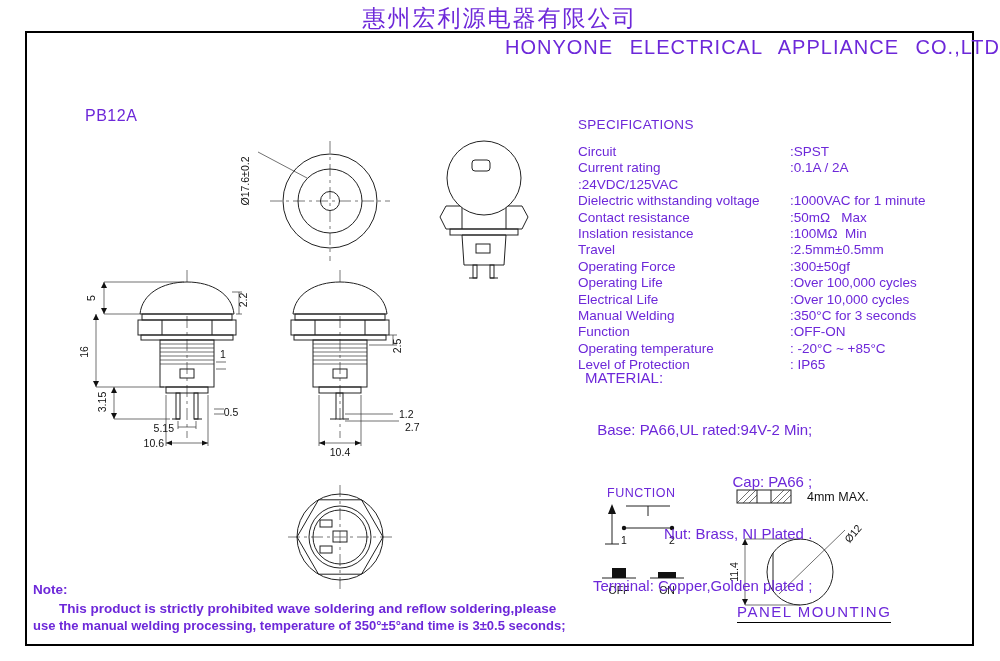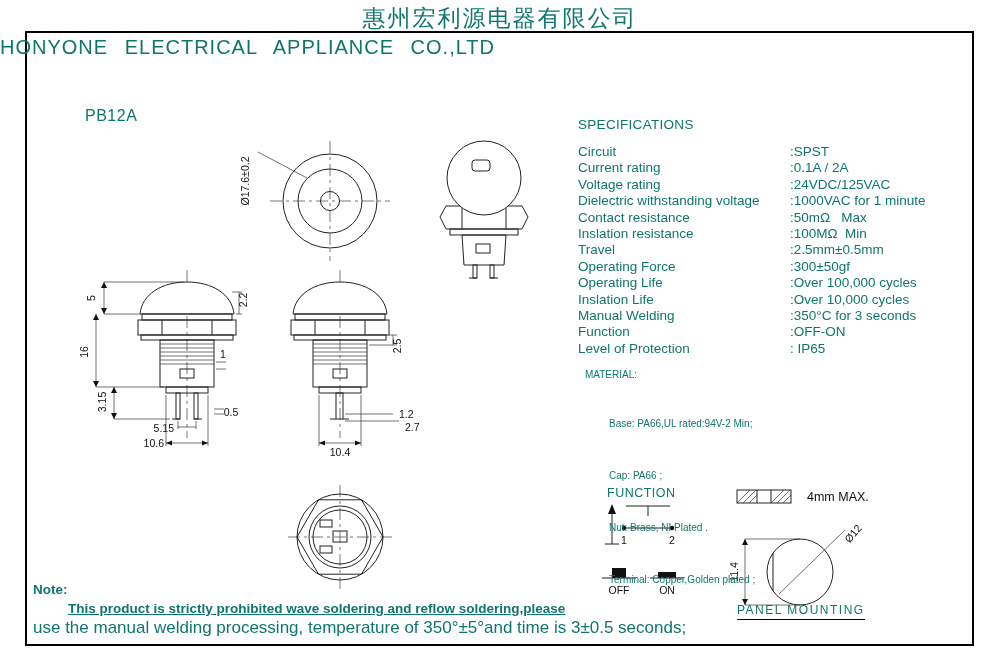--- a/index.html
+++ b/index.html
@@ -1,36 +1,36 @@
 <!DOCTYPE html>
 <html><head>
 <meta charset="utf-8">
 <style>
   html,body{margin:0;padding:0;background:#fff;}
-  .page{position:relative;width:1000px;height:661px;background:#fff;color:#0f766e;
+  .page{position:relative;width:1000px;height:661px;background:#fff;color:#6d28d9;
         font-family:"Liberation Sans",sans-serif;overflow:hidden;}
   .abs{position:absolute;}
   .company-cn{top:3px;left:0;width:100%;text-align:center;font-size:23px;
               font-family:"Liberation Serif",serif;letter-spacing:2px;}
   .frame{left:25px;top:31px;width:945px;height:611px;border:2px solid #000;}
-  .company-en{top:36px;left:0;width:100%;text-align:left;font-size:20px;
+  .company-en{top:36px;left:0;width:100%;text-align:right;font-size:20px;
               letter-spacing:1px;word-spacing:10px;}
   .model{left:85px;top:107px;font-size:16px;letter-spacing:0.5px;}
   .specs{left:578px;top:117px;font-size:13.5px;}
   .specs-title{margin-bottom:12px;letter-spacing:0.3px;}
   .spec-row{display:grid;grid-template-columns:212px auto;line-height:16.4px;}
   .spec-val{white-space:pre;}
-  .material{left:585px;top:369px;font-size:10px;}
-  .material-lines{margin-left:24px;line-height:17.4px;white-space:pre;}
+  .material{left:585px;top:369px;font-size:15px;}
+  .material-lines{margin-left:8px;line-height:17.4px;white-space:pre;text-align:right;}
   .func-title{left:607px;top:486px;font-size:12.5px;letter-spacing:0.5px;}
-  .panel-title{left:737px;top:603px;font-size:12px;letter-spacing:1.5px;
+  .panel-title{left:737px;top:603px;font-size:15px;letter-spacing:1.5px;
                border-bottom:1.5px solid #000;padding-bottom:2px;}
   .note-label{left:33px;top:582px;font-size:13.5px;font-weight:bold;}
-  .note-1{left:68px;top:601px;font-size:13.5px;font-weight:bold;text-decoration:underline;}
-  .note-2{left:33px;top:618px;font-size:17px;font-weight:normal;}
+  .note-1{left:59px;top:601px;font-size:13.5px;font-weight:bold;}
+  .note-2{left:33px;top:618px;font-size:13px;font-weight:bold;}
   svg{display:block;}
   svg text{font-family:"Liberation Sans",sans-serif;fill:#111;}
   .dim{font-size:10.5px;}
   .s{stroke:#222;stroke-width:1;fill:none;}
   .sw{stroke:#222;stroke-width:1;fill:#fff;}
   .blk{fill:#111;stroke:none;}
   .cl{stroke:#555;stroke-width:0.8;stroke-dasharray:12 4 3 4;fill:none;}
   .thin{stroke:#333;stroke-width:0.7;fill:none;}
 </style>
 </head>
@@ -225,21 +225,20 @@
     <div class="specs-title">SPECIFICATIONS</div>
     <div class="spec-row">
         <span>Circuit</span>
         <span class="spec-val">:SPST</span>
       </div>
     <div class="spec-row">
         <span>Current rating</span>
         <span class="spec-val">:0.1A / 2A</span>
       </div>
     <div class="spec-row">
-        <span>Voltage rating</span>
         <span class="spec-val">:24VDC/125VAC</span>
       </div>
     <div class="spec-row">
         <span>Dielectric withstanding voltage</span>
         <span class="spec-val">:1000VAC for 1 minute</span>
       </div>
     <div class="spec-row">
         <span>Contact resistance</span>
         <span class="spec-val">:50mΩ   Max</span>
       </div>
@@ -253,30 +252,34 @@
       </div>
     <div class="spec-row">
         <span>Operating Force</span>
         <span class="spec-val">:300±50gf</span>
       </div>
     <div class="spec-row">
         <span>Operating Life</span>
         <span class="spec-val">:Over 100,000 cycles</span>
       </div>
     <div class="spec-row">
-        <span>Inslation Life</span>
+        <span>Electrical Life</span>
         <span class="spec-val">:Over 10,000 cycles</span>
       </div>
     <div class="spec-row">
         <span>Manual Welding</span>
         <span class="spec-val">:350°C for 3 seconds</span>
       </div>
     <div class="spec-row">
         <span>Function</span>
         <span class="spec-val">:OFF-ON</span>
+      </div>
+    <div class="spec-row">
+        <span>Operating temperature</span>
+        <span class="spec-val">: -20°C ~ +85°C</span>
       </div>
     <div class="spec-row">
         <span>Level of Protection</span>
         <span class="spec-val">: IP65</span>
       </div>
   </div>
 
   <div class="abs material">
     <div>MATERIAL:</div>
     <div class="material-lines">

